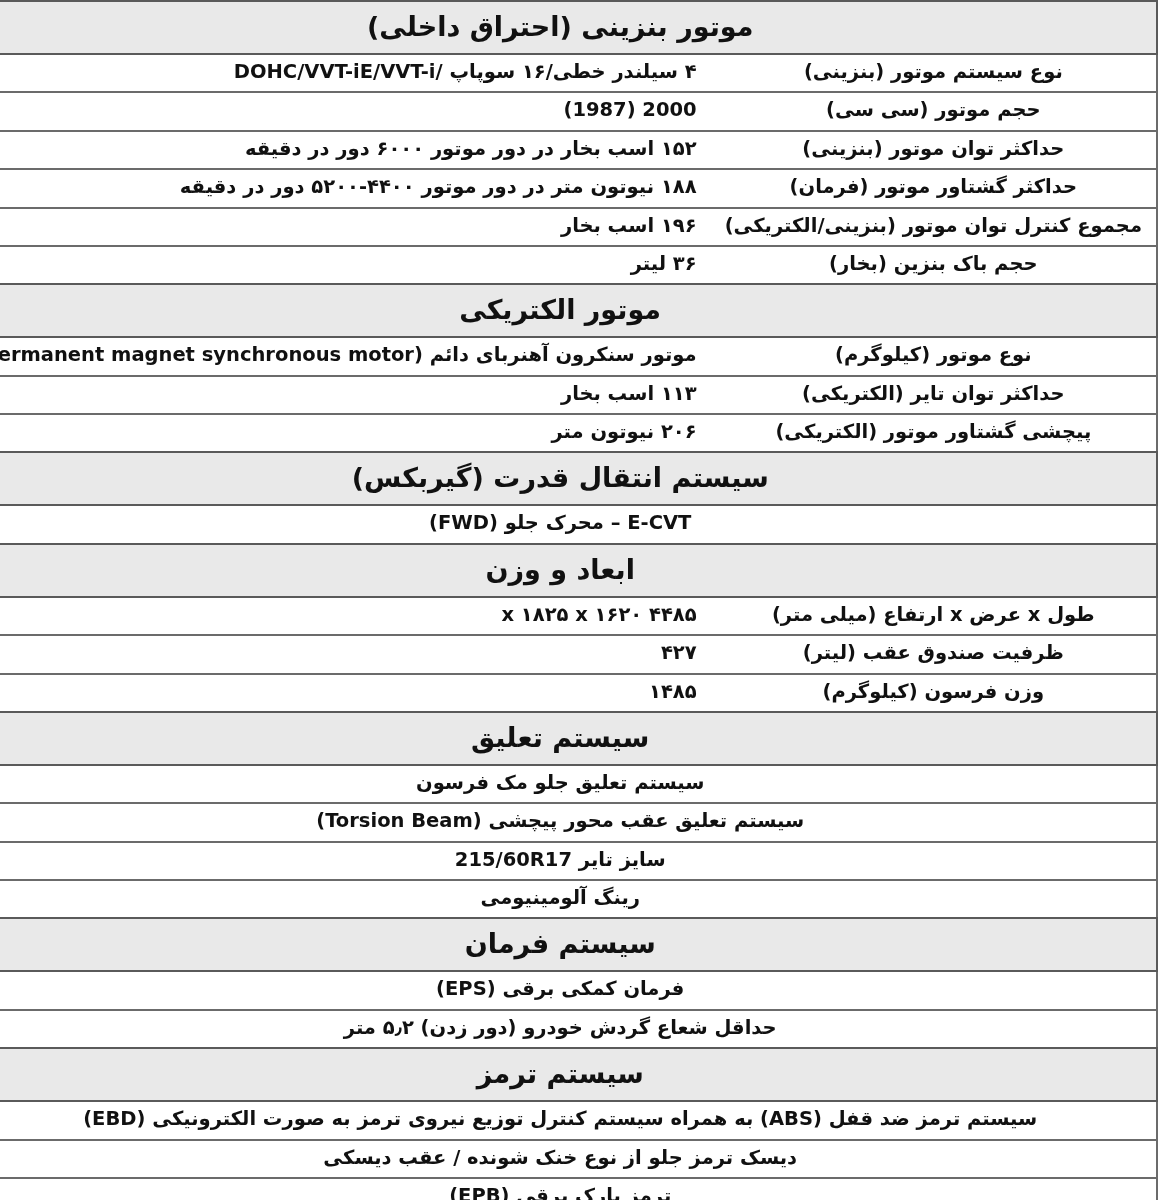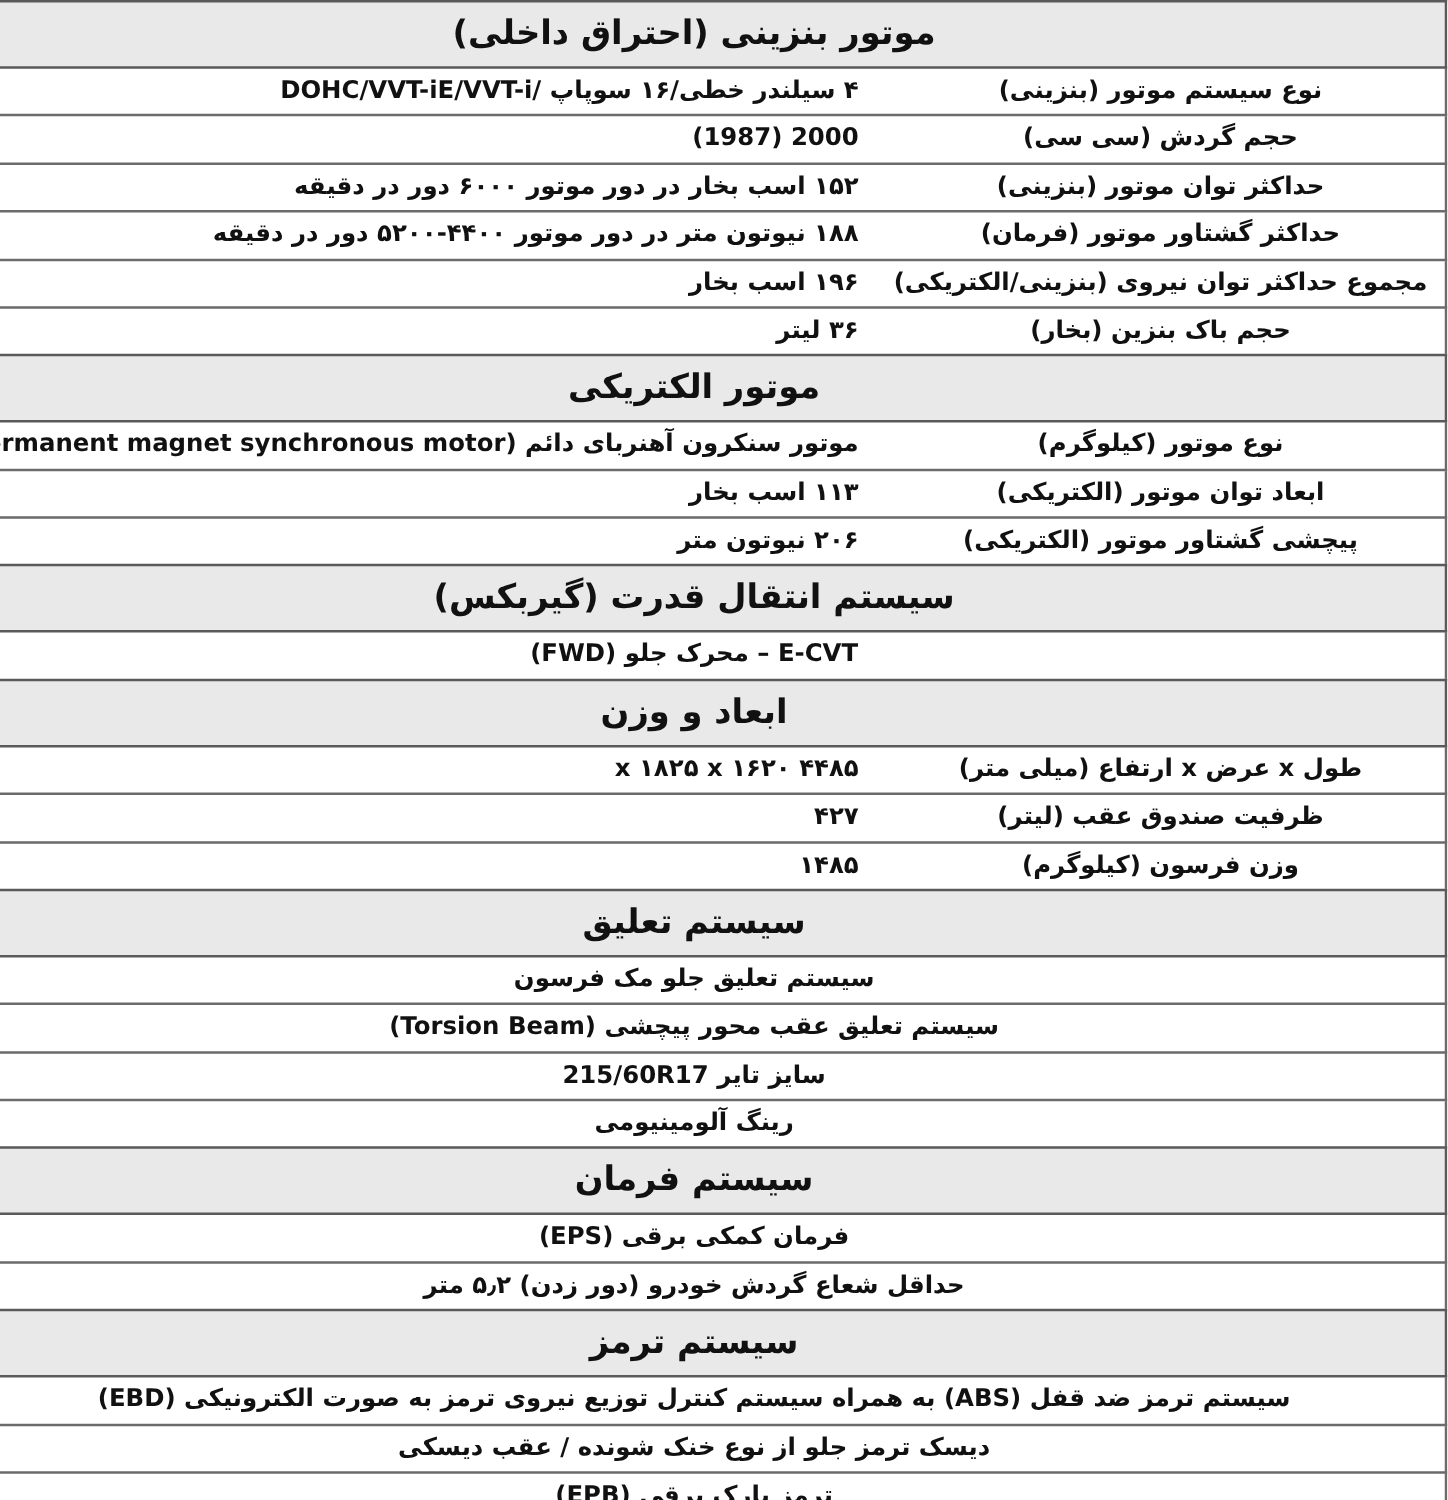--- a/index.html
+++ b/index.html
@@ -77,48 +77,48 @@
 <table id="spec-table">
   <tbody>
       <tr>
         <td class="section-header" colspan="2" style="background: rgb(233, 233, 233); border-color: rgb(90, 90, 90); color: rgb(17, 17, 17);">موتور بنزینی (احتراق داخلی)</td>
       </tr>
       <tr class="spec-row" style="border-color: rgb(107, 107, 107);">
         <td class="label-cell">نوع سیستم موتور (بنزینی)</td>
         <td class="value-cell">۴ سیلندر خطی/۱۶ سوپاپ /DOHC/VVT-iE/VVT-i</td>
       </tr>
       <tr class="spec-row" style="border-color: rgb(107, 107, 107);">
-        <td class="label-cell">حجم گردش (سی سی)</td>
+        <td class="label-cell">حجم موتور (سی سی)</td>
         <td class="value-cell">2000 (1987)</td>
       </tr>
       <tr class="spec-row" style="border-color: rgb(107, 107, 107);">
         <td class="label-cell">حداکثر توان موتور (بنزینی)</td>
         <td class="value-cell">۱۵۲ اسب بخار در دور موتور ۶۰۰۰ دور در دقیقه</td>
       </tr>
       <tr class="spec-row" style="border-color: rgb(107, 107, 107);">
         <td class="label-cell">حداکثر گشتاور موتور (فرمان)</td>
         <td class="value-cell">۱۸۸ نیوتون متر در دور موتور ۴۴۰۰-۵۲۰۰ دور در دقیقه</td>
       </tr>
       <tr class="spec-row" style="border-color: rgb(107, 107, 107);">
-        <td class="label-cell">مجموع حداکثر توان نیروی (بنزینی/الکتریکی)</td>
+        <td class="label-cell">مجموع کنترل توان موتور (بنزینی/الکتریکی)</td>
         <td class="value-cell">۱۹۶ اسب بخار</td>
       </tr>
       <tr class="spec-row" style="border-color: rgb(107, 107, 107);">
         <td class="label-cell">حجم باک بنزین (بخار)</td>
         <td class="value-cell">۳۶ لیتر</td>
       </tr>
       <tr>
         <td class="section-header" colspan="2" style="background: rgb(233, 233, 233); border-color: rgb(90, 90, 90); color: rgb(17, 17, 17);">موتور الکتریکی</td>
       </tr>
       <tr class="spec-row" style="border-color: rgb(107, 107, 107);">
         <td class="label-cell">نوع موتور (کیلوگرم)</td>
         <td class="value-cell">موتور سنکرون آهنربای دائم (Permanent magnet synchronous motor)</td>
       </tr>
       <tr class="spec-row" style="border-color: rgb(107, 107, 107);">
-        <td class="label-cell">ابعاد توان موتور (الکتریکی)</td>
+        <td class="label-cell">حداکثر توان تایر (الکتریکی)</td>
         <td class="value-cell">۱۱۳ اسب بخار</td>
       </tr>
       <tr class="spec-row" style="border-color: rgb(107, 107, 107);">
         <td class="label-cell">پیچشی گشتاور موتور (الکتریکی)</td>
         <td class="value-cell">۲۰۶ نیوتون متر</td>
       </tr>
       <tr>
         <td class="section-header" colspan="2" style="background: rgb(233, 233, 233); border-color: rgb(90, 90, 90); color: rgb(17, 17, 17);">سیستم انتقال قدرت (گیربکس)</td>
       </tr>
       <tr class="spec-row" style="border-color: rgb(107, 107, 107);">

